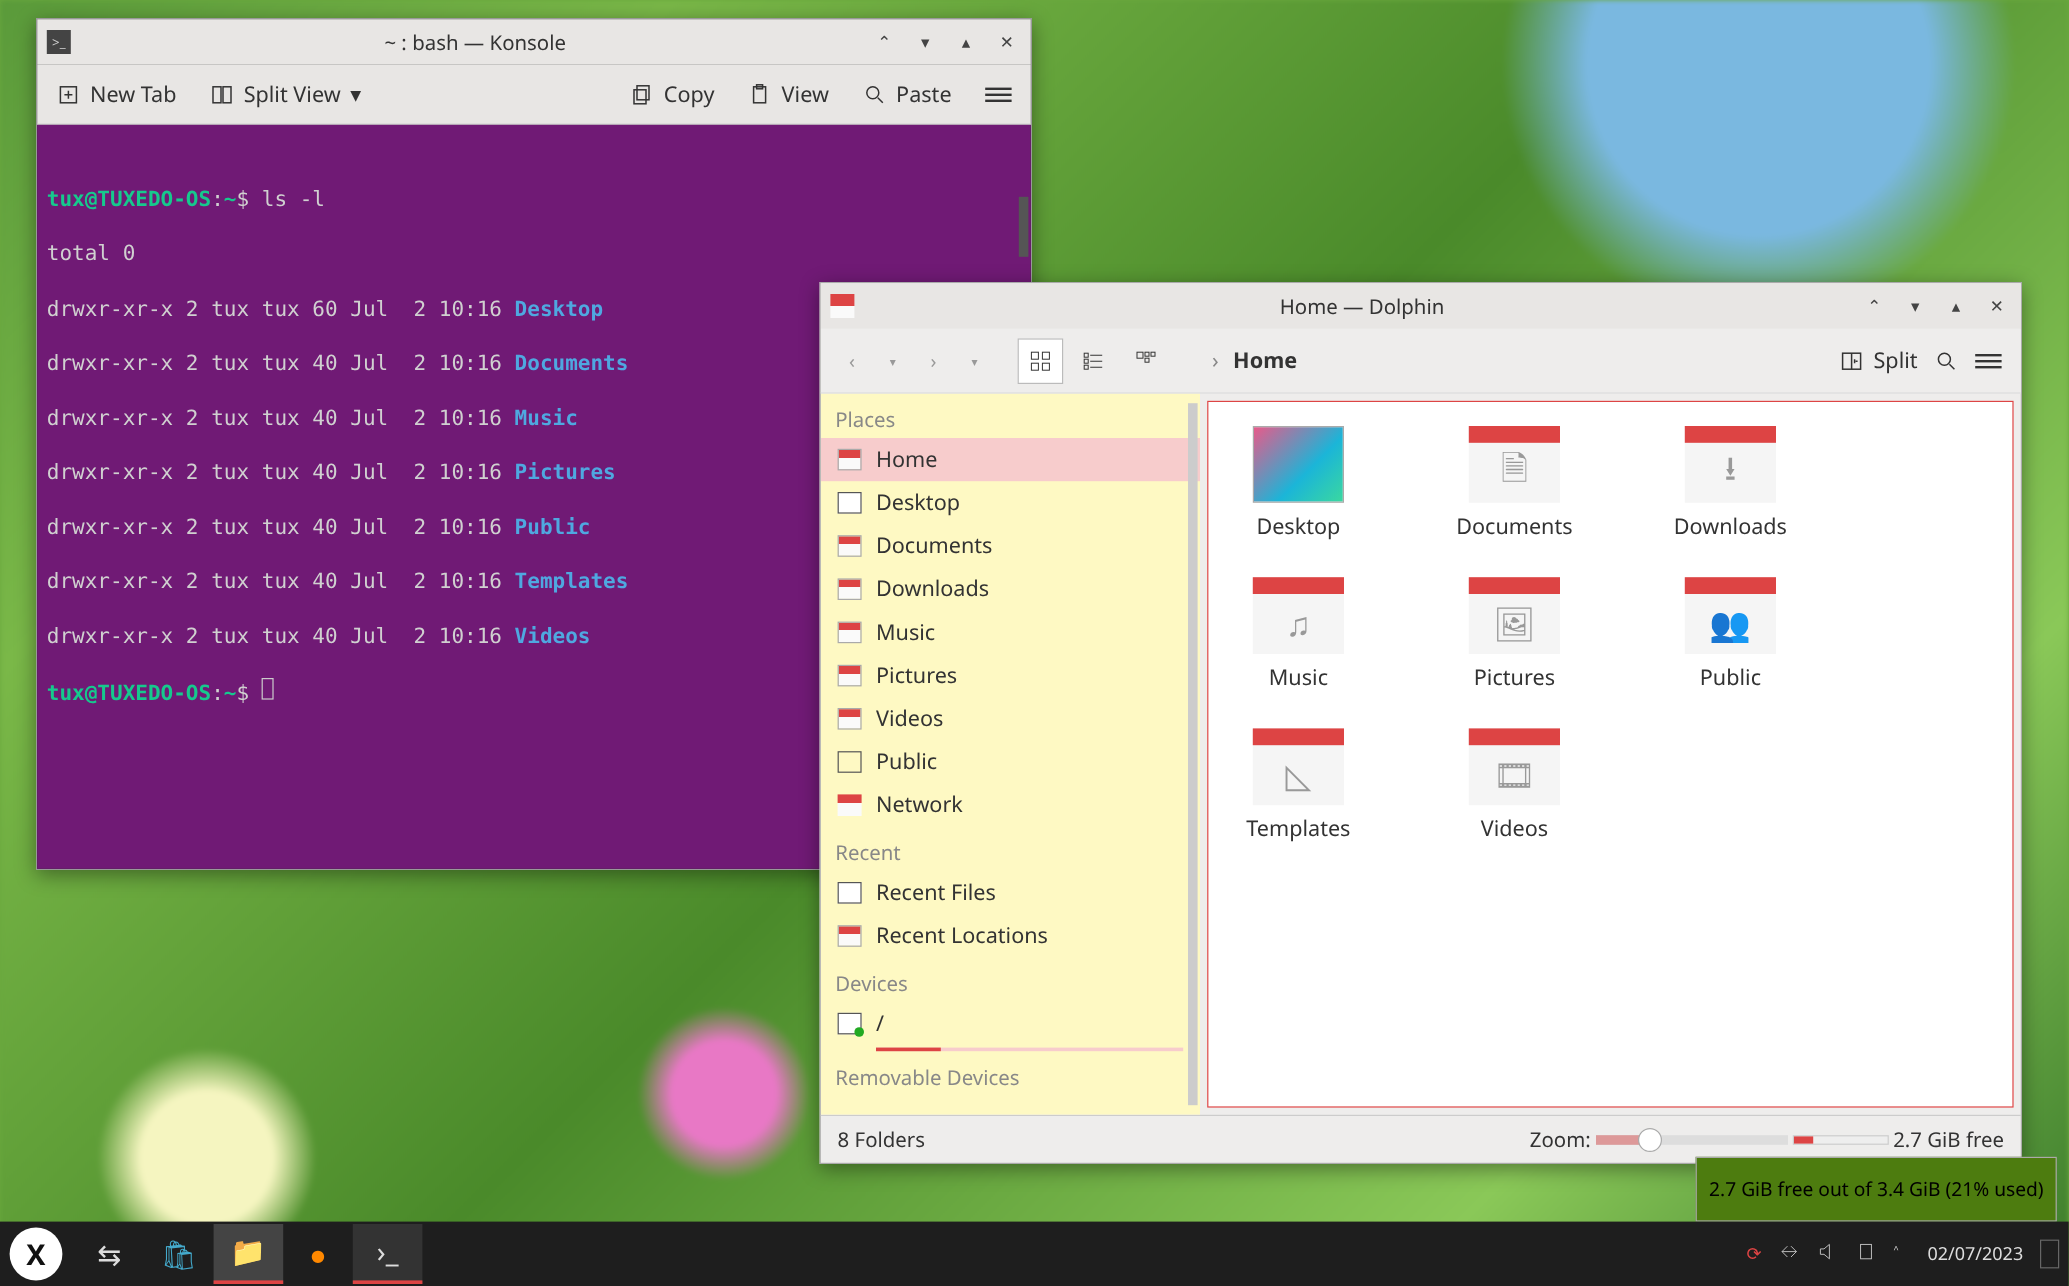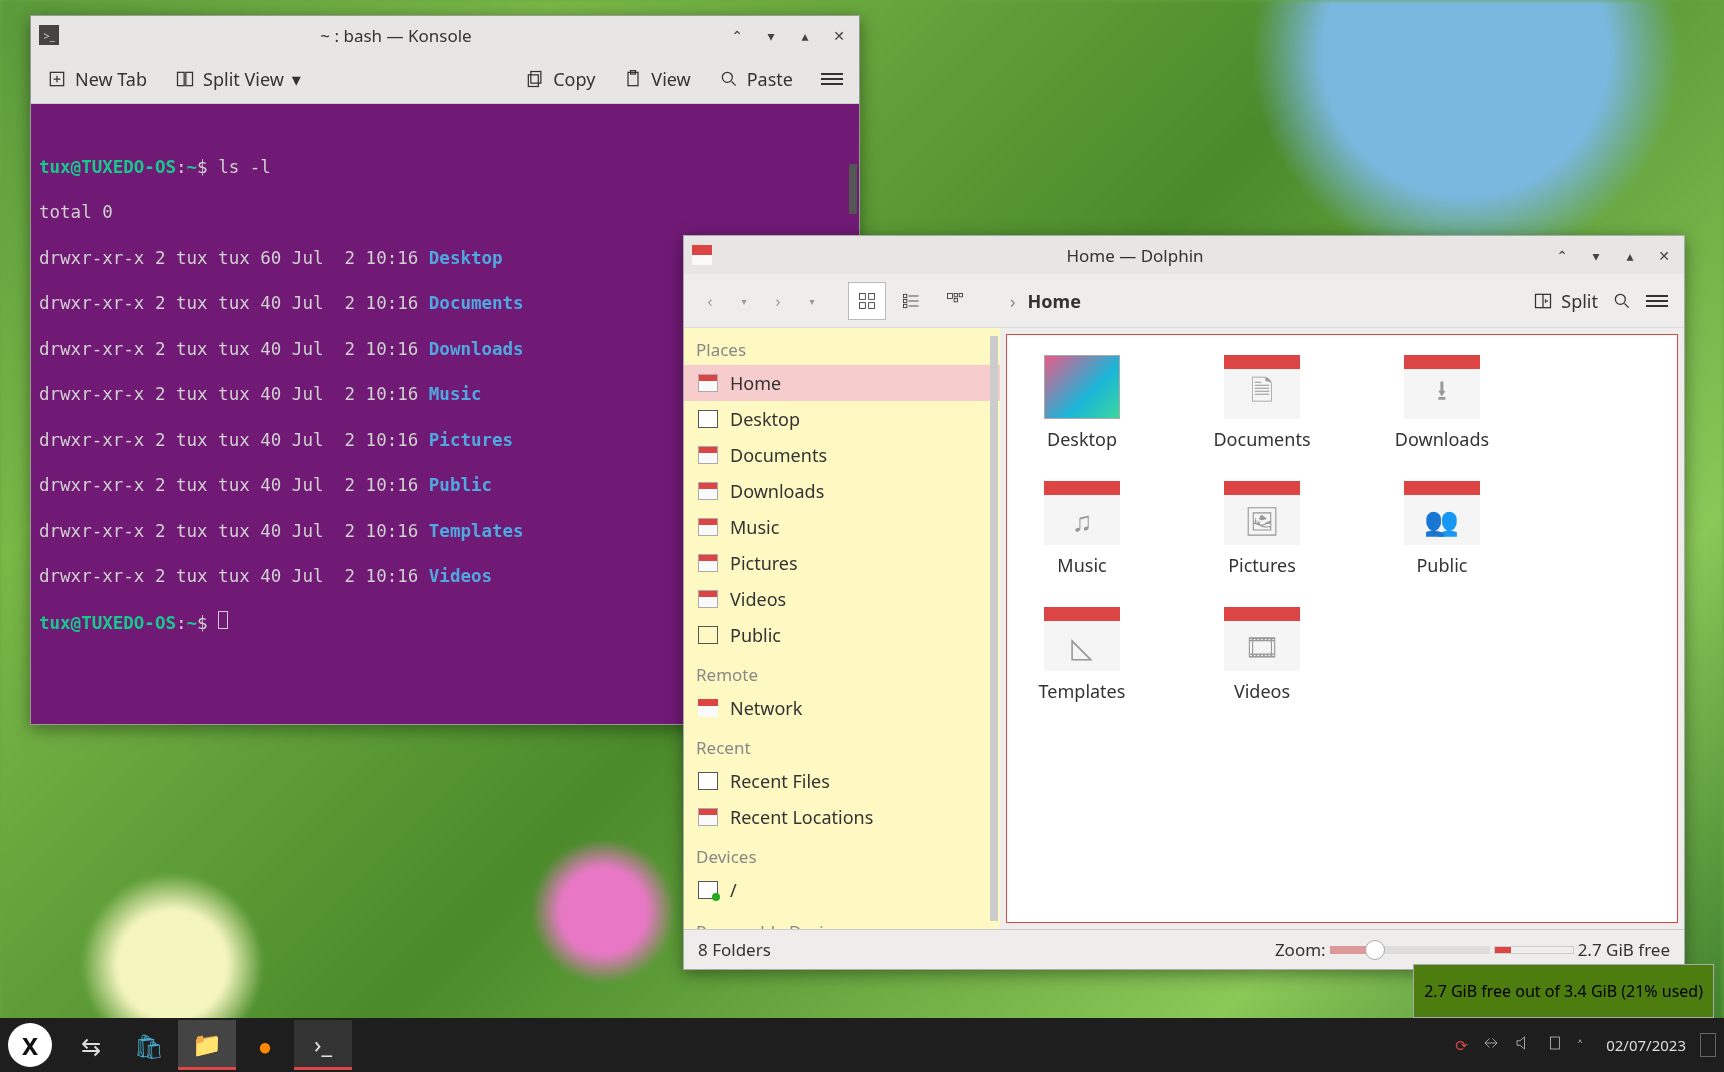--- a/index.html
+++ b/index.html
@@ -261,21 +261,20 @@
           <b></b>
         </span>
       </div>
   </div>
   <div class="terminal-body">
     <div class="term-scroll"></div>
 <span class="term-line"><span class="grn">tux@TUXEDO-OS</span><span class="wht">:</span><span class="grn">~</span><span class="wht">$</span> <span class="wht">ls -l</span></span>
 <span class="term-line wht">total 0</span>
 <span class="term-line"><span class="wht">drwxr-xr-x 2 tux tux 60 Jul  2 10:16 </span><span class="cyn">Desktop</span></span>
 <span class="term-line"><span class="wht">drwxr-xr-x 2 tux tux 40 Jul  2 10:16 </span><span class="cyn">Documents</span></span>
-<span class="term-line"><span class="wht">drwxr-xr-x 2 tux tux 40 Jul  2 10:16 </span><span class="cyn">Downloads</span></span>
 <span class="term-line"><span class="wht">drwxr-xr-x 2 tux tux 40 Jul  2 10:16 </span><span class="cyn">Music</span></span>
 <span class="term-line"><span class="wht">drwxr-xr-x 2 tux tux 40 Jul  2 10:16 </span><span class="cyn">Pictures</span></span>
 <span class="term-line"><span class="wht">drwxr-xr-x 2 tux tux 40 Jul  2 10:16 </span><span class="cyn">Public</span></span>
 <span class="term-line"><span class="wht">drwxr-xr-x 2 tux tux 40 Jul  2 10:16 </span><span class="cyn">Templates</span></span>
 <span class="term-line"><span class="wht">drwxr-xr-x 2 tux tux 40 Jul  2 10:16 </span><span class="cyn">Videos</span></span>
 <span class="term-line"><span class="grn">tux@TUXEDO-OS</span><span class="wht">:</span><span class="grn">~</span><span class="wht">$</span> <span class="cursor-box"></span></span>
   </div>
 </div>
 
 <div class="dolphin">
@@ -375,21 +374,20 @@
         </div>
       <div class="sb-item">
           <span class="ficon fld"></span>
           <span>Videos</span>
         </div>
       <div class="sb-item">
           <span class="ficon trash"></span>
           <span>Public</span>
         </div>
 
-      <div class="section-hdr">Remote</div>
       <div class="sb-item">
           <span class="ficon net"></span>
           <span>Network</span>
         </div>
 
       <div class="section-hdr">Recent</div>
       <div class="sb-item">
           <span class="ficon doc"></span>
           <span>Recent Files</span>
         </div>

